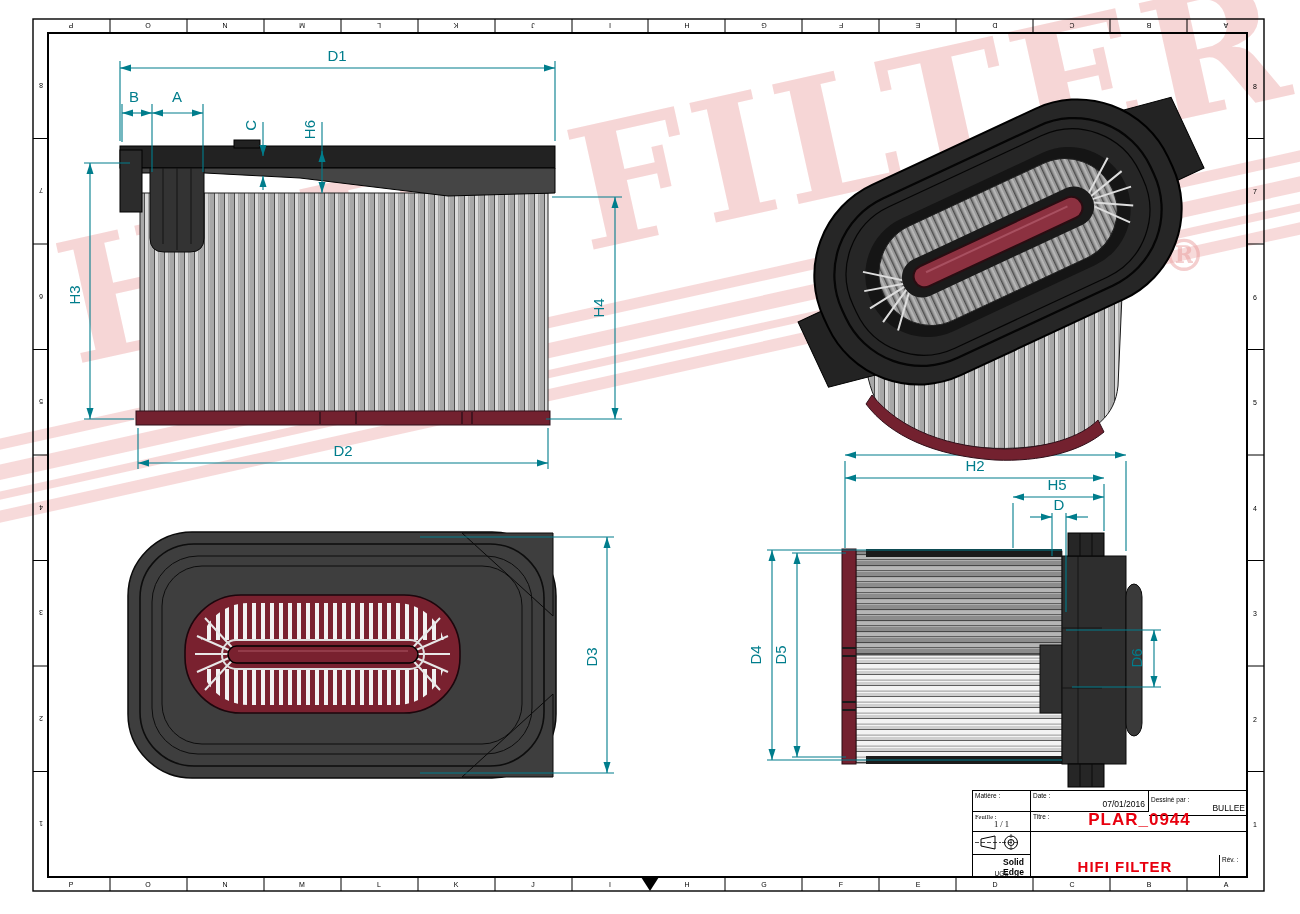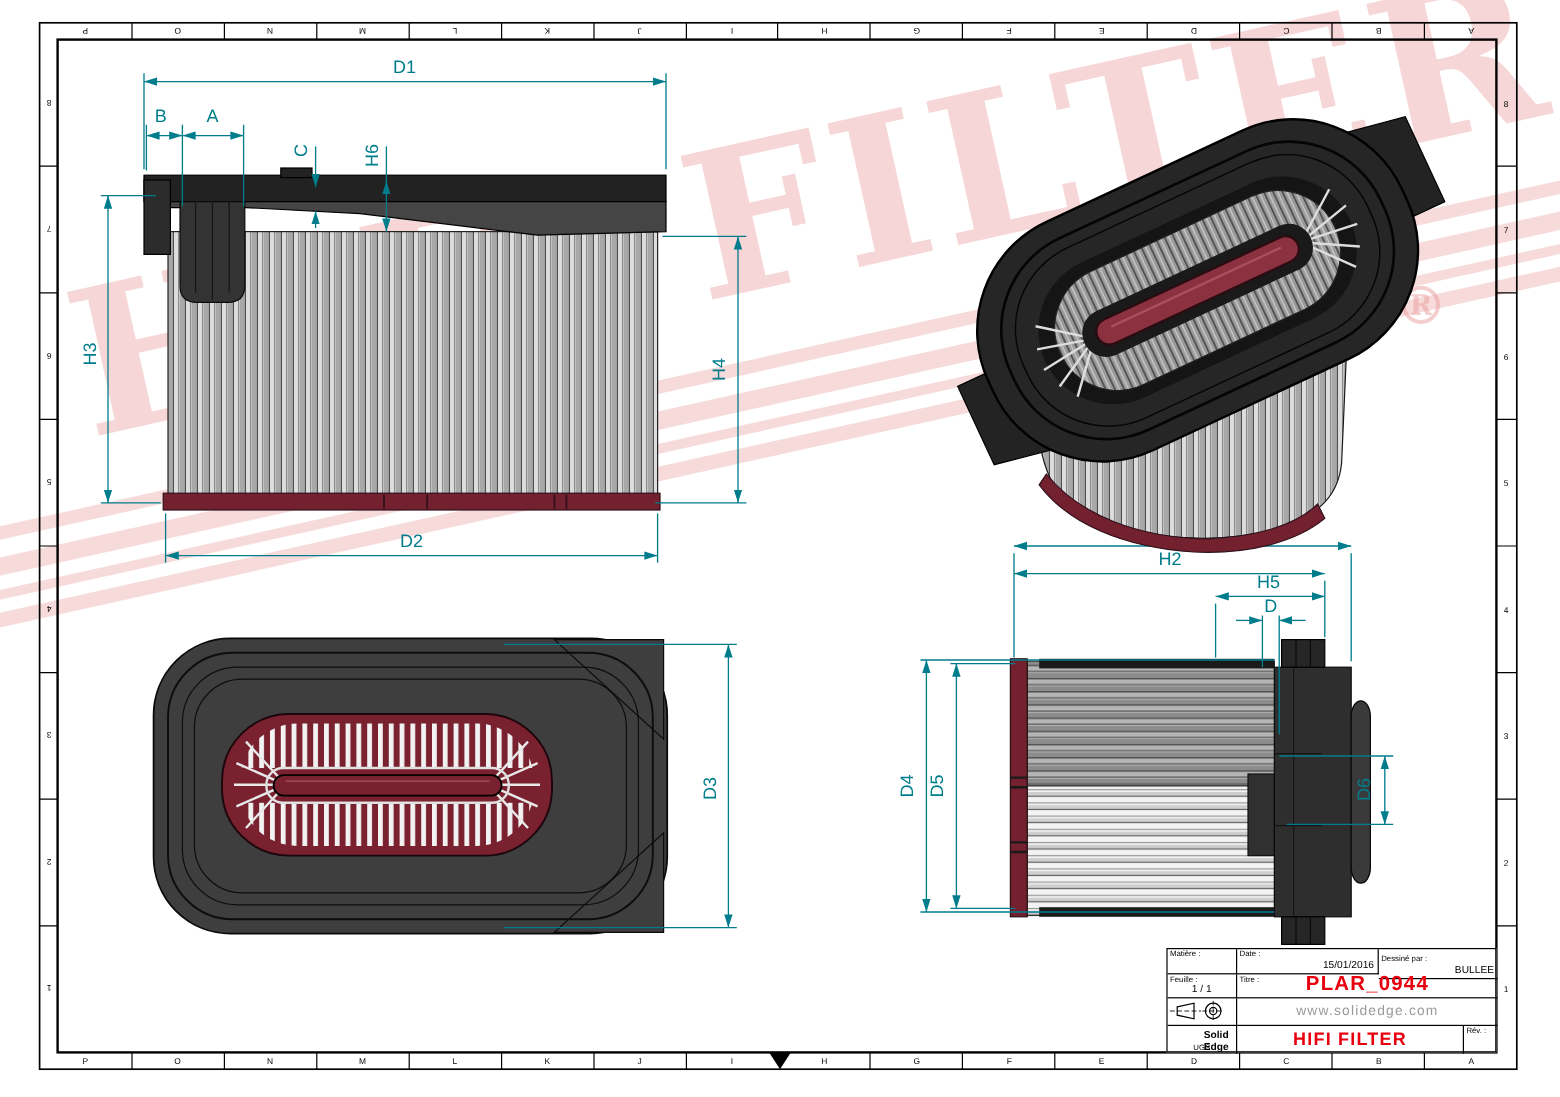--- a/index.html
+++ b/index.html
@@ -283,47 +283,44 @@
       </g>
     </g>
   </svg>
 
   <div class="tb">
     <div class="cell" style="left:0;top:0;width:58px;height:21px;">
       <span class="lbl">Matière :</span>
     </div>
     <div class="cell" style="left:58px;top:0;width:118px;height:21px;">
       <span class="lbl">Date :</span>
-      <span class="val-r">15/01/2016</span>
+      <span class="val-r">07/01/2016</span>
     </div>
     <div class="cell" style="left:176px;top:4px;width:99px;height:21px;border-right:none;">
       <span class="lbl">Dessiné par :</span>
       <span class="val-r">BULLEE</span>
     </div>
-    <div class="cell" style="left:0;top:21px;width:58px;height:20px;">
+    <div class="cell" style="left:0;top:21px;width:58px;height:20px;font-family:Liberation Serif, serif;">
       <span class="lbl">Feuille :</span>
       <span class="val-c">1 / 1</span>
     </div>
     <div class="cell" style="left:58px;top:21px;width:217px;height:20px;border-right:none;">
       <span class="lbl">Titre :</span>
       <span class="big-title red">PLAR_0944</span>
     </div>
     <div class="cell" style="left:0;top:41px;width:58px;height:23px;">
       <svg width="56" height="21" viewBox="0 0 56 21">
         <polygon points="8,7 22,4 22,17 8,14" fill="none" stroke="#000" stroke-width="1"></polygon>
         <line x1="2" y1="10.5" x2="28" y2="10.5" stroke="#000" stroke-width=".7" stroke-dasharray="4 2"></line>
         <circle cx="38" cy="10.5" r="6.5" fill="none" stroke="#000" stroke-width="1"></circle>
         <circle cx="38" cy="10.5" r="3" fill="none" stroke="#000" stroke-width="1"></circle>
         <line x1="29" y1="10.5" x2="47" y2="10.5" stroke="#000" stroke-width=".7" stroke-dasharray="4 2"></line>
         <line x1="38" y1="2" x2="38" y2="19" stroke="#000" stroke-width=".7" stroke-dasharray="4 2"></line>
       </svg>
     </div>
-    <div class="cell" style="left:58px;top:41px;width:217px;height:23px;border-right:none;">
-      <span class="web">www.solidedge.com</span>
-    </div>
     <div class="cell" style="left:0;top:64px;width:58px;height:23px;border-bottom:none;">
       <span class="se">Solid Edge</span>
       <span class="ugs">UGS</span>
     </div>
     <div class="cell" style="left:58px;top:64px;width:189px;height:23px;border-bottom:none;">
       <span class="brand red">HIFI FILTER</span>
     </div>
     <div class="cell" style="left:247px;top:64px;width:28px;height:23px;border-right:none;border-bottom:none;">
       <span class="lbl">Rév. :</span>
     </div>

